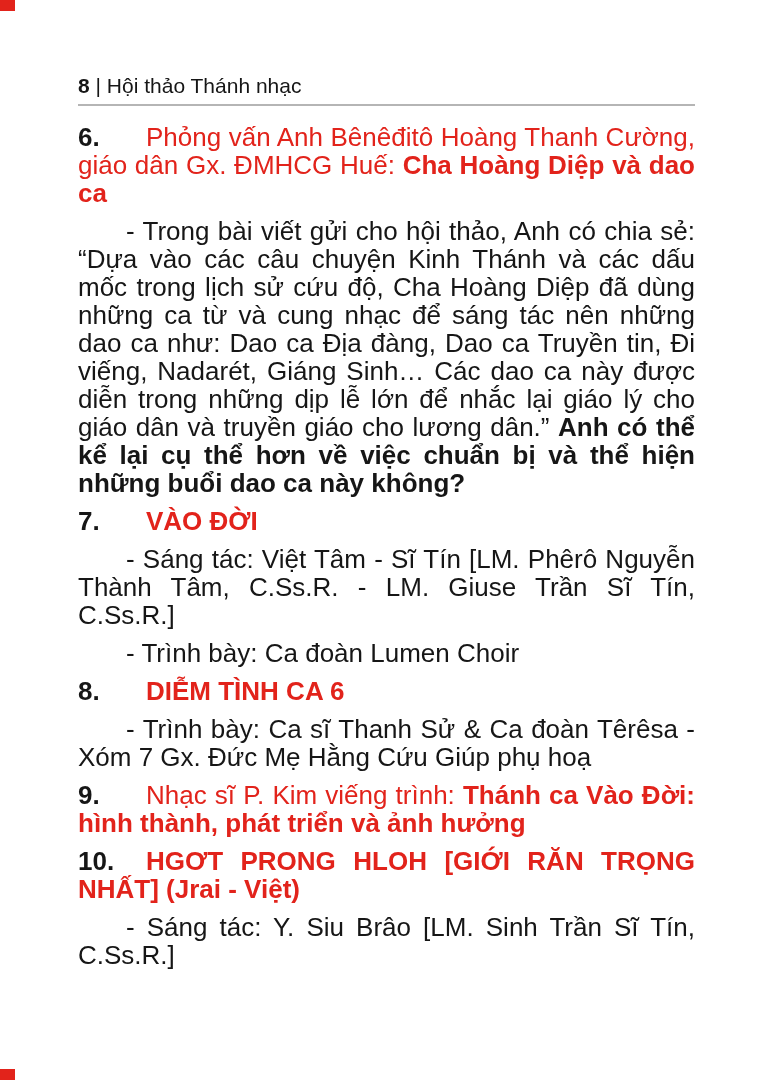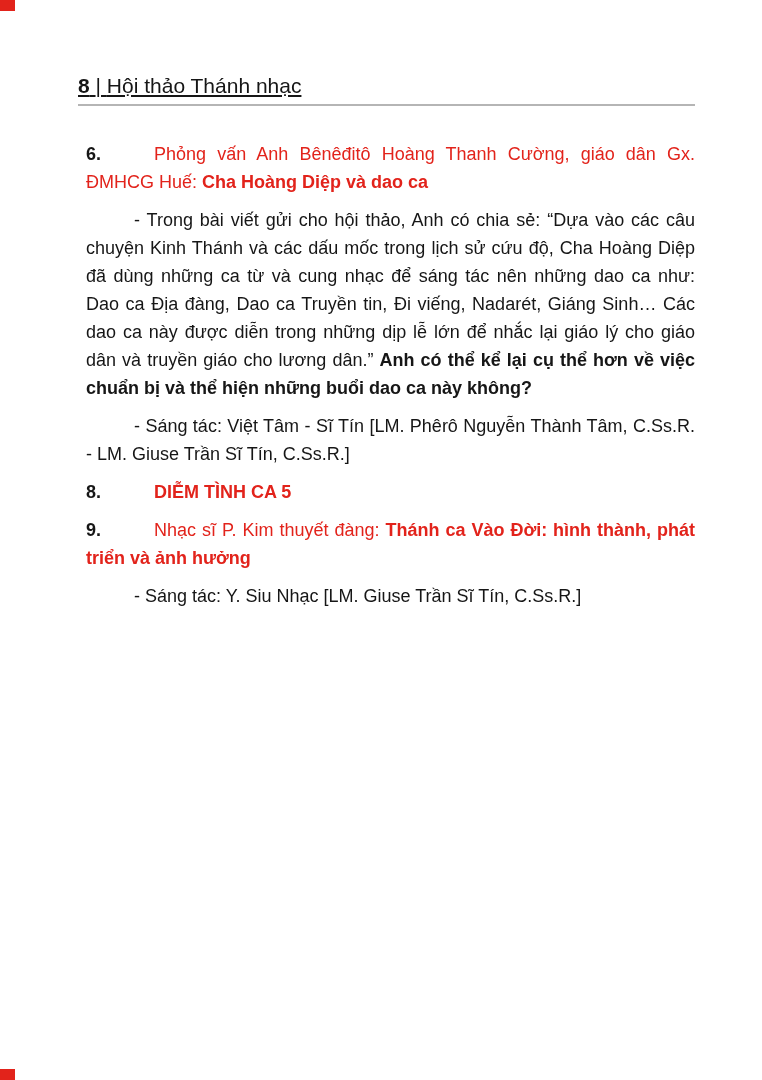--- a/index.html
+++ b/index.html
@@ -18,27 +18,26 @@
     -webkit-font-smoothing:antialiased;
   }
   .page{
     padding:73px 67px 0 78px;
   }
   .hdr{
     font-size:21px;
     line-height:26px;
     padding-bottom:5px;
     border-bottom:2px solid var(--rule-gray);
-    margin-bottom:34px;
-    text-decoration:underline;
+    margin-bottom:17px;
   }
   .hdr .pg{font-weight:bold;}
   p{
-    margin:0 0 10px 8px;
-    font-size:18px;
+    margin:0 0 10px 0;
+    font-size:26px;
     line-height:28px;
     text-align:justify;
     text-justify:inter-word;
   }
   p.ind{text-indent:48px;}
   .hitem{margin-top:3px;}
   .hnum{
     display:inline-block;
     width:68px;
     font-weight:bold;
@@ -62,30 +61,34 @@
 <body>
 
 <div class="page">
 
   <div class="hdr"><span class="pg">8</span> <span>|</span> <span>Hội thảo Thánh nhạc</span></div>
 
   <p class="hitem"><span class="hnum">6.</span><span class="red">Phỏng vấn Anh Bênêđitô Hoàng Thanh Cường, giáo dân Gx. ĐMHCG Huế: </span><span class="red b">Cha Hoàng Diệp và dao ca</span></p>
 
   <p class="ind"><span class="i">- Trong bài viết gửi cho hội thảo, Anh có chia sẻ: “Dựa vào các câu chuyện Kinh Thánh và các dấu mốc trong lịch sử cứu độ, Cha Hoàng Diệp đã dùng những ca từ và cung nhạc để sáng tác nên những dao ca như: Dao ca Địa đàng, Dao ca Truyền tin, Đi viếng, Nadarét, Giáng Sinh… Các dao ca này được diễn trong những dịp lễ lớn để nhắc lại giáo lý cho giáo dân và truyền giáo cho lương dân.” </span><span class="b i">Anh có thể kể lại cụ thể hơn về việc chuẩn bị và thể hiện những buổi dao ca này không?</span></p>
 
+  <p class="hitem"><span class="hnum">7.</span><span class="red b i">VÀO ĐỜI</span></p>
 
   <p class="ind">- Sáng tác: Việt Tâm - Sĩ Tín [LM. Phêrô Nguyễn Thành Tâm, C.Ss.R. - LM. Giuse Trần Sĩ Tín, C.Ss.R.]</p>
 
+  <p class="ind">- Trình bày: Ca đoàn Lumen Choir</p>
 
-  <p class="hitem"><span class="hnum">8.</span><span class="red b i">DIỄM TÌNH CA 5</span></p>
+  <p class="hitem"><span class="hnum">8.</span><span class="red b i">DIỄM TÌNH CA 6</span></p>
 
 
+  <p class="ind">- Trình bày: Ca sĩ Thanh Sử &amp; Ca đoàn Têrêsa - Xóm 7 Gx. Đức Mẹ Hằng Cứu Giúp phụ hoạ</p>
 
-  <p class="hitem"><span class="hnum">9.</span><span class="red">Nhạc sĩ P. Kim thuyết đàng: </span><span class="red b">Thánh ca Vào Đời: hình thành, phát triển và ảnh hưởng</span></p>
+  <p class="hitem"><span class="hnum">9.</span><span class="red">Nhạc sĩ P. Kim viếng trình: </span><span class="red b">Thánh ca Vào Đời: hình thành, phát triển và ảnh hưởng</span></p>
 
+  <p class="hitem"><span class="hnum">10.</span><span class="red b i">HGƠT PRONG HLOH [GIỚI RĂN TRỌNG NHẤT]</span><span class="red b"> (Jrai - Việt)</span></p>
 
-  <p class="ind">- Sáng tác: Y. Siu Nhạc [LM. Giuse Trần Sĩ Tín, C.Ss.R.]</p>
+  <p class="ind">- Sáng tác: Y. Siu Brâo [LM. Sinh Trần Sĩ Tín, C.Ss.R.]</p>
 
 
 </div>
 
 <div class="corner-mark top"></div>
 <div class="corner-mark bottom"></div>
 
 </body></html>

